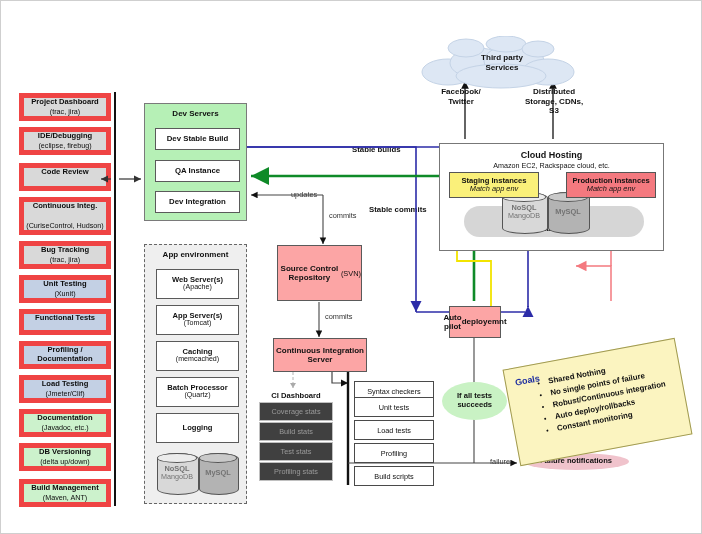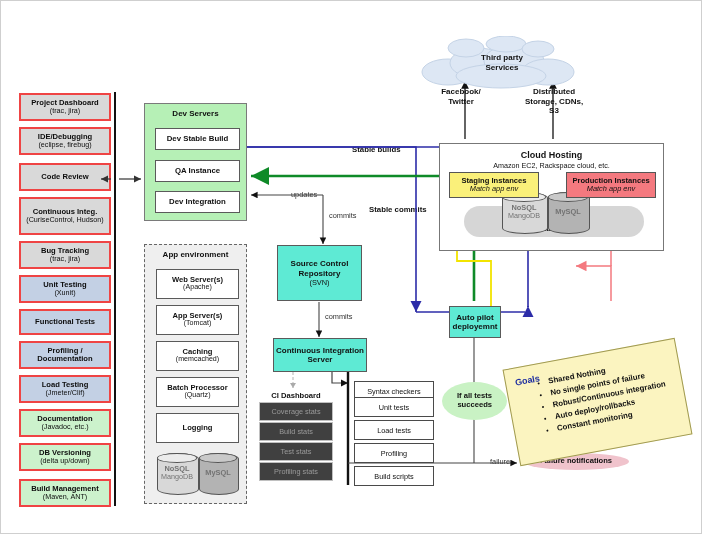--- a/index.html
+++ b/index.html
@@ -3,21 +3,21 @@
 <meta charset="utf-8">
 <style>
   html,body{margin:0;padding:0;background:#ffffff;}
   body{font-family:"Liberation Sans",sans-serif;}
   #canvas{position:relative;width:702px;height:534px;background:#fff;border:1px solid #cfcfcf;box-sizing:border-box;overflow:hidden;}
   .box{position:absolute;box-sizing:border-box;display:flex;flex-direction:column;align-items:center;justify-content:center;text-align:center;line-height:1.12;}
   .lbl-main{font-weight:bold;}
   .lbl-sub{font-weight:normal;}
 
   
-  .tool{width:92px;border:2px solid #ef4444;font-size:7.4px;color:#0d0d0d;}
+  .tool{width:92px;border:5px solid #ef4444;font-size:7.4px;color:#0d0d0d;justify-content:space-between;}
   .tool .lbl-main{font-size:7.6px;}
   .tool .lbl-sub{font-size:7.2px;}
   .tool.grey{background:#d9d9d9;}
   .tool.blue{background:#c3d0e4;}
   .tool.green{background:#ccf2cc;}
 
   
   #devservers{left:143px;top:102px;width:103px;height:118px;background:#b6f0b6;border:1px solid #7a7a7a;
               display:block;}
   #devservers .grp-title{position:absolute;left:0;right:0;top:6px;text-align:center;font-size:8px;font-weight:bold;color:#111;}
@@ -38,22 +38,22 @@
   .cyl .cylbody{position:absolute;left:0;top:0;width:100%;height:100%;
        background:#d8d8d8;border:1px solid #555;border-radius:50%/14%;}
   .cyl.dark .cylbody{background:#b3b3b3;}
   .cyl .cyltop{position:absolute;left:0;top:0;width:100%;height:24%;
        background:#ececec;border:1px solid #555;border-radius:50%;box-sizing:border-box;}
   .cyl.dark .cyltop{background:#c9c9c9;}
   .cyl .cyltxt{position:relative;z-index:3;font-size:7.2px;line-height:1.15;}
   .cyl .cyltxt b{font-size:7.4px;}
 
   
-  .procbox{position:absolute;background:#5eead4;border:1px solid #5a5a5a;box-sizing:border-box;
-           display:flex;flex-direction:column;align-items:center;justify-content:center;text-align:center;color:#111;}
+  .procbox{position:absolute;background:#fca5a5;border:1px solid #5a5a5a;box-sizing:border-box;
+           display:flex;flex-direction:row;align-items:center;justify-content:center;text-align:center;color:#111;}
   .procbox .lbl-main{font-size:8px;font-weight:bold;line-height:1.15;}
   .procbox .lbl-sub{font-size:7.4px;}
 
   .statbox{position:absolute;left:258px;width:72px;height:17px;background:#404040;border:1px solid #c0c0c0;
            display:flex;align-items:center;justify-content:center;font-size:7.3px;color:#9a9a9a;}
   #ci-dash-title{position:absolute;left:255px;top:390px;width:80px;text-align:center;font-size:7.6px;font-weight:bold;color:#111;}
 
   .testbox{position:absolute;left:353px;width:78px;height:18px;background:#fff;border:1px solid #4a4a4a;
            display:flex;align-items:center;justify-content:center;font-size:7.3px;color:#111;}
 

